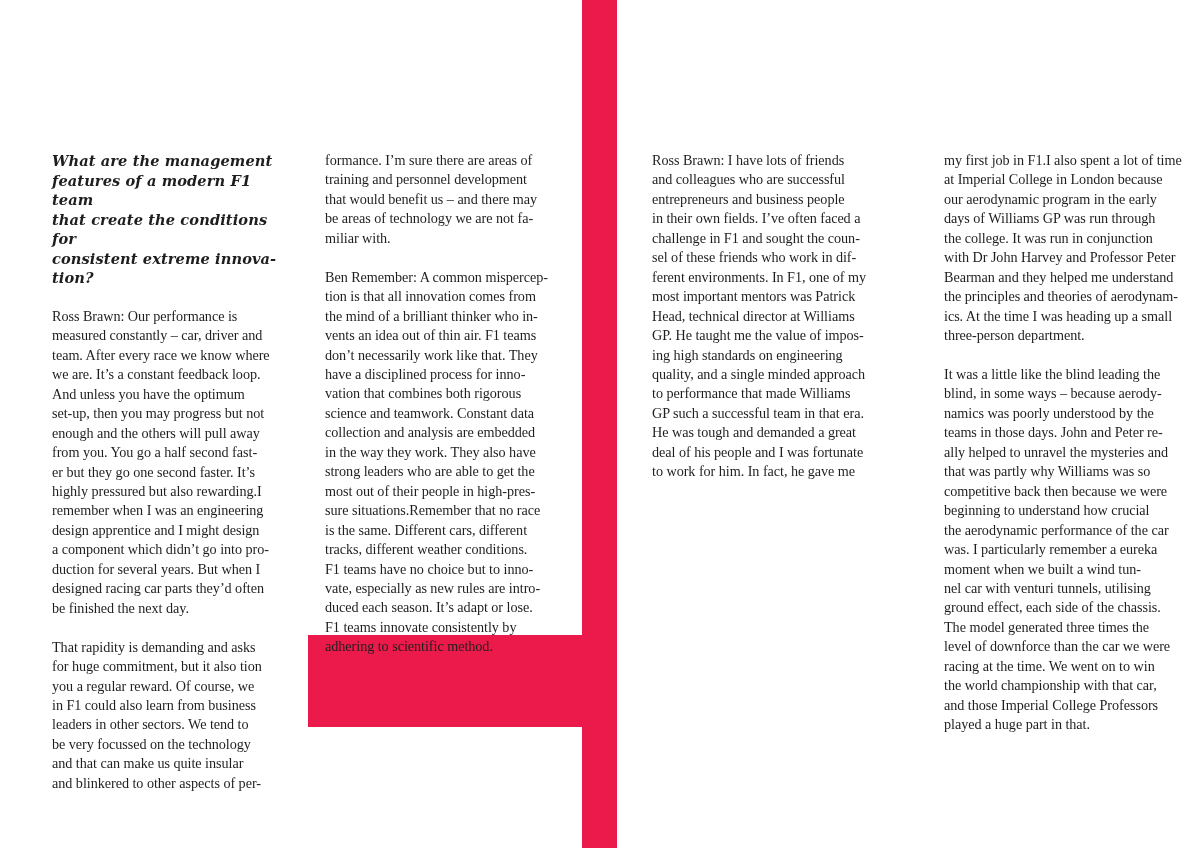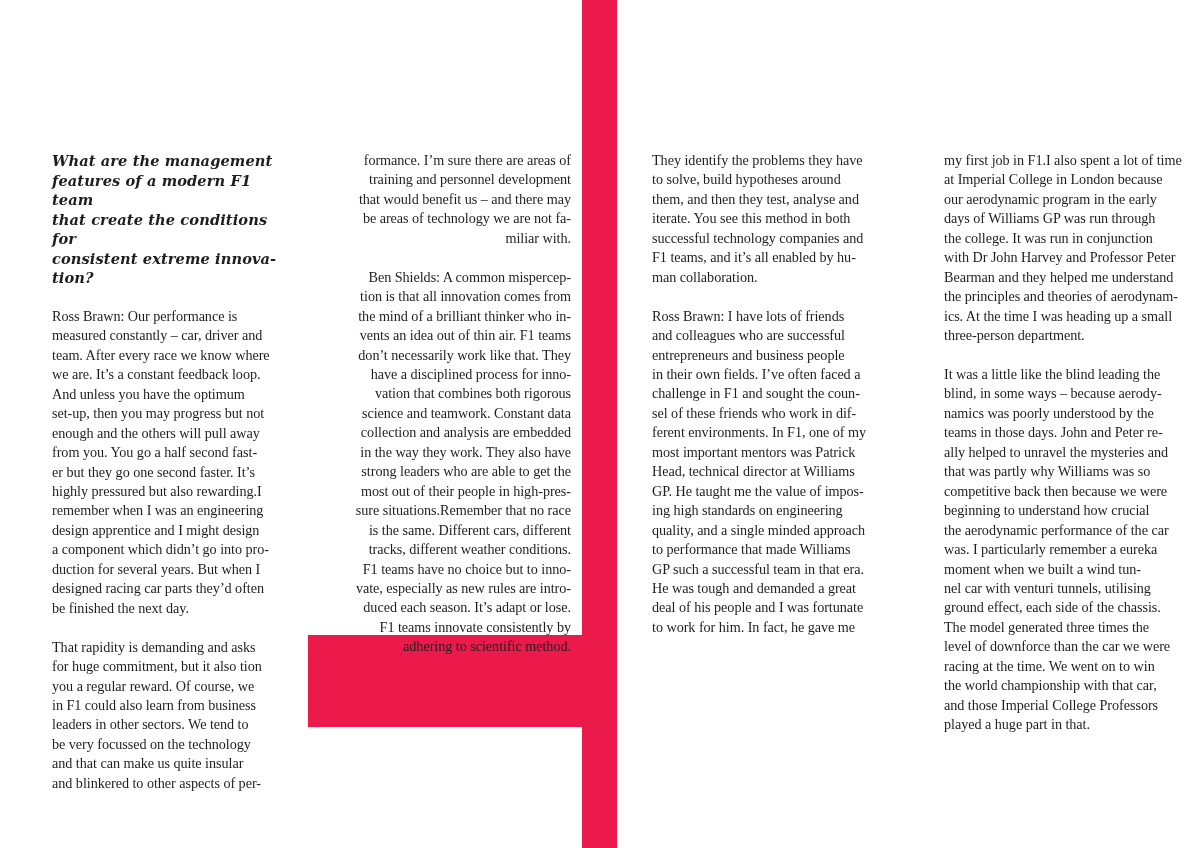--- a/index.html
+++ b/index.html
@@ -15,21 +15,21 @@
     font-size: 14.2px; line-height: 19.45px; letter-spacing: -0.05px;
   }
   .col p { margin: 16px; white-space: pre-line; }
   .col p + p { margin-top: 19.45px; }
   .q {
     font-family: "DejaVu Serif", serif; font-style: italic; font-weight: bold;
     font-size: 14.6px; line-height: 19.5px; letter-spacing: 0.1px;
   }
   .spk { font-weight: normal; }
   #c1 { left: 36px; width: 265px; }
-  #c2 { left: 322px; width: 265px; text-align: right; }
+  #c2 { left: 309px; width: 265px; }
   #c3 { left: 636px; width: 262px; }
   #c4 { left: 928px; width: 272px; }
 </style>
 </head>
 <body>
 
 <div class="red-vertical"></div>
 <div class="red-block"></div>
 
 <div class="col" id="c1">
@@ -63,21 +63,21 @@
 and that can make us quite insular
 and blinkered to other aspects of per-</p>
 </div>
 
 <div class="col" id="c2">
   <p>formance. I’m sure there are areas of
 training and personnel development
 that would benefit us – and there may
 be areas of technology we are not fa-
 miliar with.</p>
-  <p><span class="spk">Ben Shields:</span><span> A common mispercep-
+  <p><span class="spk">Ben Remember:</span><span> A common mispercep-
 tion is that all innovation comes from
 the mind of a brilliant thinker who in-
 vents an idea out of thin air. F1 teams
 don’t necessarily work like that. They
 have a disciplined process for inno-
 vation that combines both rigorous
 science and teamwork. Constant data
 collection and analysis are embedded
 in the way they work. They also have
 strong leaders who are able to get the
@@ -86,27 +86,20 @@
 is the same. Different cars, different
 tracks, different weather conditions.
 F1 teams have no choice but to inno-
 vate, especially as new rules are intro-
 duced each season. It’s adapt or lose.
 F1 teams innovate consistently by
 adhering to scientific method.</span></p>
 </div>
 
 <div class="col" id="c3">
-  <p>They identify the problems they have
-to solve, build hypotheses around
-them, and then they test, analyse and
-iterate. You see this method in both
-successful technology companies and
-F1 teams, and it’s all enabled by hu-
-man collaboration.</p>
   <p><span class="spk">Ross Brawn:</span><span> I have lots of friends
 and colleagues who are successful
 entrepreneurs and business people
 in their own fields. I’ve often faced a
 challenge in F1 and sought the coun-
 sel of these friends who work in dif-
 ferent environments. In F1, one of my
 most important mentors was Patrick
 Head, technical director at Williams
 GP. He taught me the value of impos-

